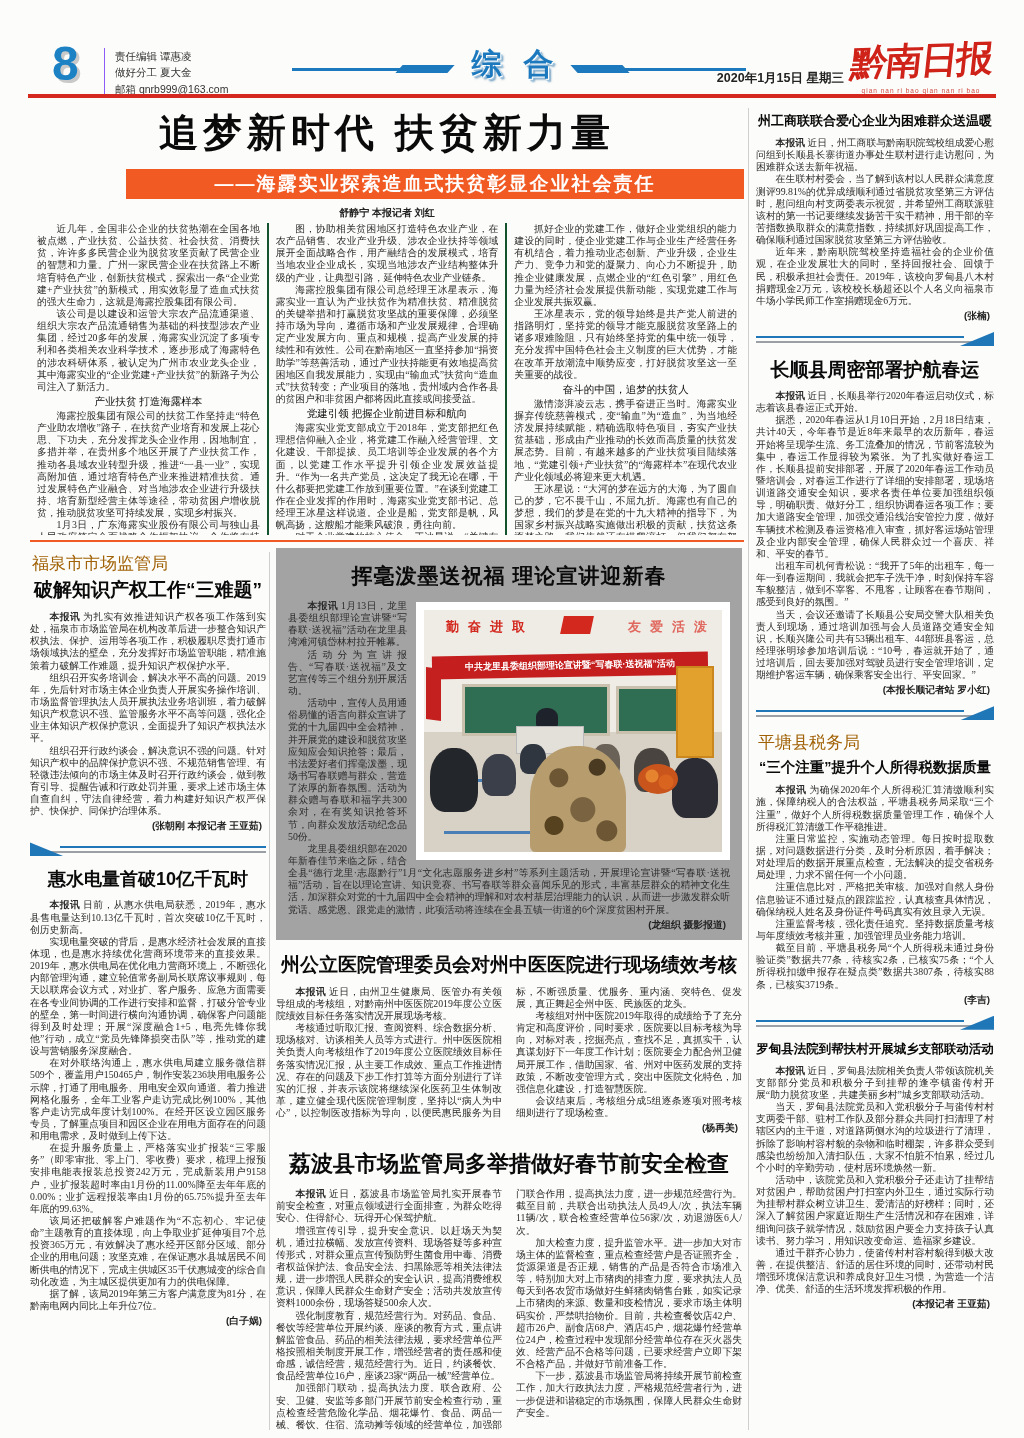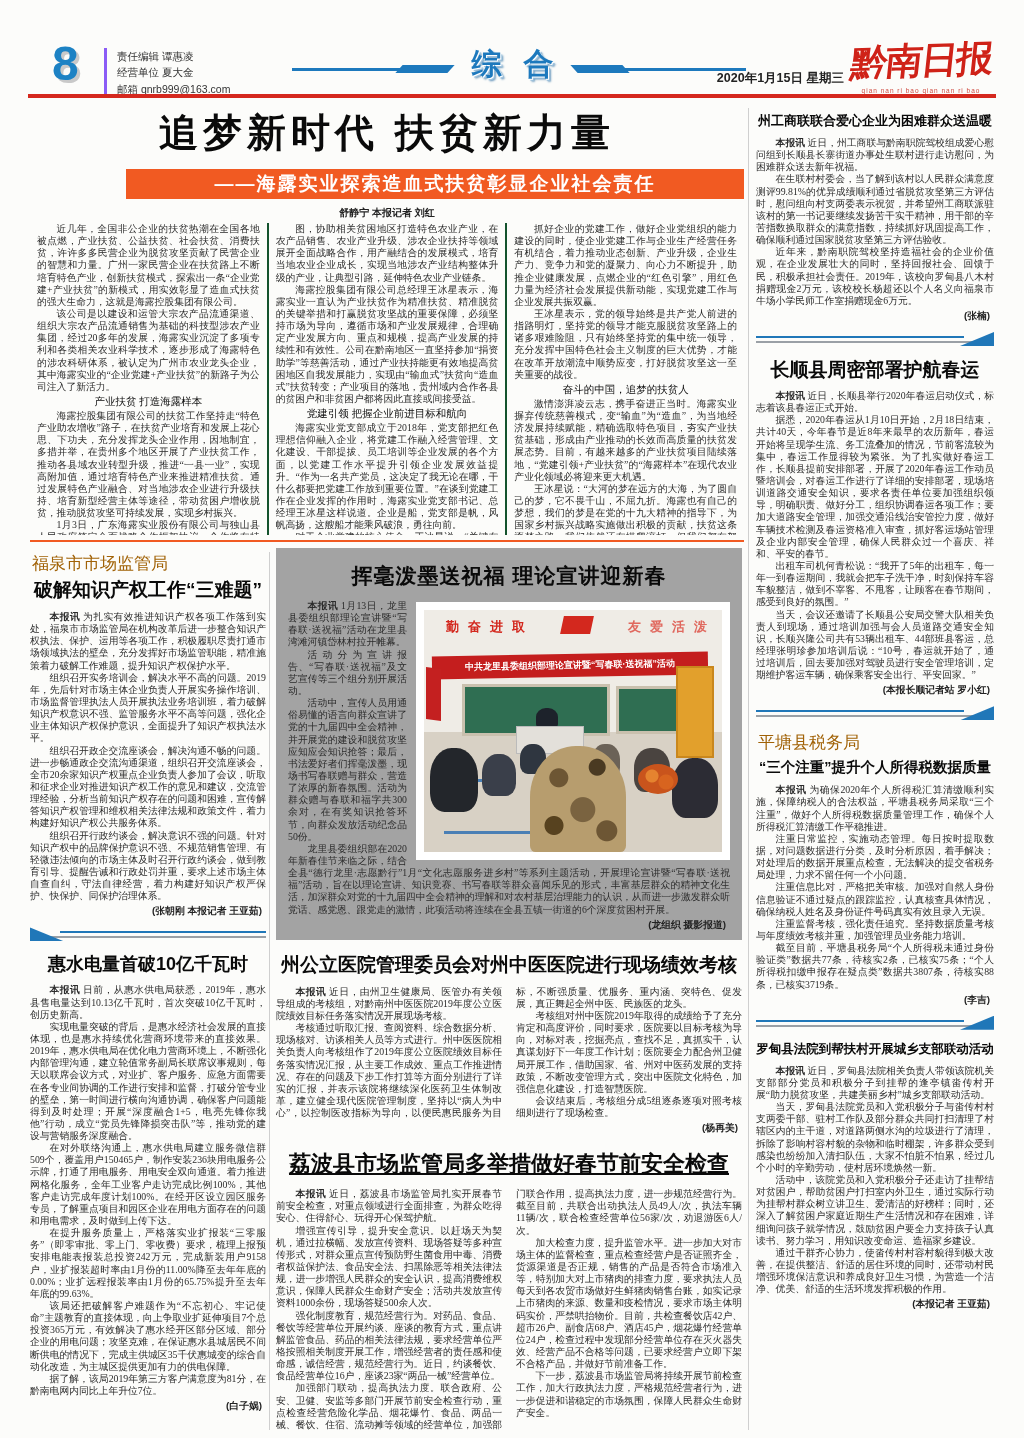--- a/index.html
+++ b/index.html
@@ -2,21 +2,21 @@
 <html><head>
 <meta charset="utf-8">
 <style>
   html,body{margin:0;padding:0;background:#8e8e8e;}
   .page{position:relative;width:1024px;height:1438px;margin:0 auto;background:#fcfcfa;overflow:hidden;
         font-family:"Liberation Sans",sans-serif;color:#222;}
   
   .pagenum{position:absolute;left:52px;top:36px;font-size:48px;font-weight:900;color:#1d82c4;
            text-shadow:3px 3px 0 #c9c9c9;}
   .editors{position:absolute;left:104px;top:48px;font-size:10.5px;line-height:1.55;color:#333;
-           border-left:3px solid #8b5cf6;padding-left:10px;}
+           border-left:1px solid #8b5cf6;padding-left:10px;}
   .sec-wrap{position:absolute;left:440px;top:44px;width:145px;text-align:center;}
   .sec-title{font-size:30px;font-weight:900;color:#1d79bd;letter-spacing:22px;padding-left:22px;
              text-shadow:1px 1px 0 #fff,2px 2px 0 #9dc2dd,3px 3px 2px #6f9cbf;}
   .sec-line{position:absolute;top:68px;height:3px;background:#1d79bd;}
   .sec-line.l{left:292px;width:145px;}
   .sec-line.r{left:588px;width:158px;}
   .sec-line.l::after{content:"";position:absolute;right:-14px;top:-3px;width:52px;height:8px;background:#1d79bd;transform:skewX(-42deg);}
   .sec-line.r::before{content:"";position:absolute;left:-14px;top:-3px;width:52px;height:8px;background:#1d79bd;transform:skewX(42deg);}
   .date{position:absolute;right:180px;top:70px;font-size:12.5px;font-weight:bold;color:#222;}
   .masthead{position:absolute;right:28px;top:36px;width:150px;text-align:center;}
@@ -92,21 +92,21 @@
   .rt{white-space:nowrap;text-align:center;margin:4px 0 7px;}
 </style>
 </head>
 <body>
 
 <div class="page">
 
   <div class="pagenum">8</div>
   <div class="editors">
     <div>责任编辑 谭惠凌</div>
-    <div>经营单位 夏大金</div>
+    <div>做好分工 夏大金</div>
     <div>邮箱 qnrb999@163.com</div>
   </div>
   <div class="sec-line l"></div>
   <div class="sec-wrap">
       <div class="sec-title">综合</div>
     </div>
   <div class="sec-line r"></div>
   <div class="date">2020年1月15日  星期三</div>
   <div class="masthead">
     <div class="mh">黔南日报</div>
@@ -147,21 +147,20 @@
     <div class="main-rule"></div>
   </div>
 
   <div class="left-rail">
     <div>
       <div class="kicker">福泉市市场监管局</div>
       <h2 class="tc" style="font-size:19px;margin:2px 0 8px;">破解知识产权工作“三难题”</h2>
       <div class="body-text">
           <p><b>本报讯</b>  为扎实有效推进知识产权各项工作落到实处，福泉市市场监管局在机构改革后进一步整合知识产权执法、保护、运用等各项工作，积极履职尽责打通市场领域执法的壁垒，充分发挥好市场监管职能，精准施策着力破解工作难题，提升知识产权保护水平。</p>
           <p>组织召开实务培训会，解决水平不高的问题。2019年，先后针对市场主体企业负责人开展实务操作培训、市场监督管理执法人员开展执法业务培训班，着力破解知识产权意识不强、监管服务水平不高等问题，强化企业主体知识产权保护意识，全面提升了知识产权执法水平。</p>
-          <p>组织召开政企交流座谈会，解决沟通不畅的问题。进一步畅通政企交流沟通渠道，组织召开交流座谈会，全市20余家知识产权重点企业负责人参加了会议，听取和征求企业对推进知识产权工作的意见和建议，交流管理经验，分析当前知识产权存在的问题和困难，宣传解答知识产权管理和维权相关法律法规和政策文件，着力构建好知识产权公共服务体系。</p>
           <p>组织召开行政约谈会，解决意识不强的问题。针对知识产权中的品牌保护意识不强、不规范销售管理、有轻微违法倾向的市场主体及时召开行政约谈会，做到教育引导、提醒告诫和行政处罚并重，要求上述市场主体自查自纠，守法自律经营，着力构建好知识产权严保护、快保护、同保护治理体系。</p>
         </div>
       <div class="byline">(张朝刚  本报记者  王亚茹)</div>
     </div>
     <div class="divider flip">
         <div class="l1"></div>
         <div class="l2"></div>
         <div class="tri"></div>
       </div>
     <div>
@@ -223,21 +222,21 @@
       <div class="body-text">
           <p><b>本报讯</b>  近日，由州卫生健康局、医管办有关领导组成的考核组，对黔南州中医医院2019年度公立医院绩效目标任务落实情况开展现场考核。</p>
           <p>考核通过听取汇报、查阅资料、综合数据分析、现场核对、访谈相关人员等方式进行。州中医医院相关负责人向考核组作了2019年度公立医院绩效目标任务落实情况汇报，从主要工作成效、重点工作推进情况、存在的问题及下步工作打算等方面分别进行了详实的汇报，并表示该院将继续深化医药卫生体制改革，建立健全现代医院管理制度，坚持以“病人为中心”，以控制医改指标为导向，以便民惠民服务为目标，不断强质量、优服务、重内涵、突特色、促发展，真正舞起全州中医、民族医的龙头。</p>
           <p>考核组对州中医院2019年取得的成绩给予了充分肯定和高度评价，同时要求，医院要以目标考核为导向，对标对表，挖掘亮点，查找不足，真抓实干，认真谋划好下一年度工作计划；医院要全力配合州卫健局开展工作，借助国家、省、州对中医药发展的支持政策，不断改变管理方式，突出中医院文化特色，加强信息化建设，打造智慧医院。</p>
           <p>会议结束后，考核组分成5组逐条逐项对照考核细则进行了现场检查。</p>
         </div>
       <div class="byline">(杨再美)</div>
     </div>
 
     <div class="twocol" style="margin-top:14px;">
-      <h2 class="tc" style="font-size:22px;white-space:nowrap;margin:2px 0 9px;text-decoration:underline;">荔波县市场监管局多举措做好春节前安全检查</h2>
+      <h2 class="tc" style="font-size:22px;white-space:nowrap;margin:2px 0 9px;">荔波县市场监管局多举措做好春节前安全检查</h2>
       <div class="body-text">
           <p><b>本报讯</b>  近日，荔波县市场监管局扎实开展春节前安全检查，对重点领域进行全面排查，为群众吃得安心、住得舒心、玩得开心保驾护航。</p>
           <p>增强宣传引导，提升安全意识。以赶场天为契机，通过拉横幅、发放宣传资料、现场答疑等多种宣传形式，对群众重点宣传预防野生菌食用中毒、消费者权益保护法、食品安全法、扫黑除恶等相关法律法规，进一步增强人民群众的安全认识，提高消费维权意识，保障人民群众生命财产安全；活动共发放宣传资料1000余份，现场答疑500余人次。</p>
           <p>强化制度教育，规范经营行为。对药品、食品、餐饮等经营单位开展约谈、座谈的教育方式，重点讲解监管食品、药品的相关法律法规，要求经营单位严格按照相关制度开展工作，增强经营者的责任感和使命感，诚信经营，规范经营行为。近日，约谈餐饮、食品经营单位16户，座谈23家“两品一械”经营单位。</p>
           <p>加强部门联动，提高执法力度。联合政府、公安、卫健、安监等多部门开展节前安全检查行动，重点检查经营危险化学品、烟花爆竹、食品、两品一械、餐饮、住宿、流动摊等领域的经营单位，加强部门联合作用，提高执法力度，进一步规范经营行为。截至目前，共联合出动执法人员49人/次，执法车辆11辆/次，联合检查经营单位56家/次，劝退游医6人/次。</p>
           <p>加大检查力度，提升监管水平。进一步加大对市场主体的监督检查，重点检查经营户是否证照齐全，货源渠道是否正规，销售的产品是否符合市场准入等，特别加大对上市猪肉的排查力度，要求执法人员每天到各农贸市场做好生鲜猪肉销售台账，如实记录上市猪肉的来源、数量和疫检情况，要求市场主体明码实价，严禁哄抬物价。目前，共检查餐饮店42户、超市26户、副食店68户、酒店45户，烟花爆竹经营单位24户，检查过程中发现部分经营单位存在灭火器失效、经营产品不合格等问题，已要求经营户立即下架不合格产品，并做好节前准备工作。</p>
           <p>下一步，荔波县市场监管局将持续开展节前检查工作，加大行政执法力度，严格规范经营者行为，进一步促进和谐稳定的市场氛围，保障人民群众生命财产安全。</p>
         </div>
 
     </div>

